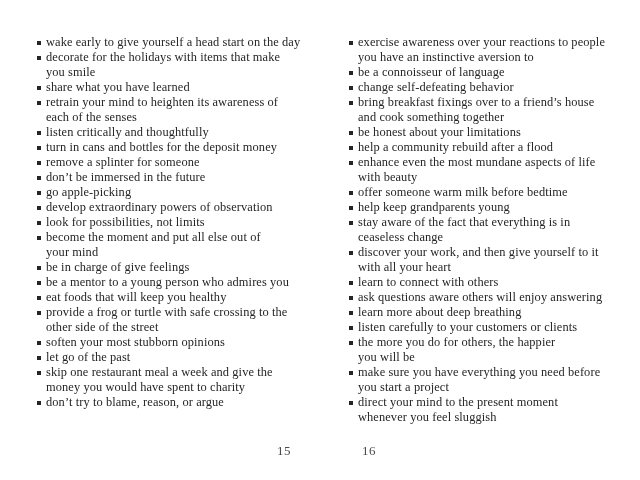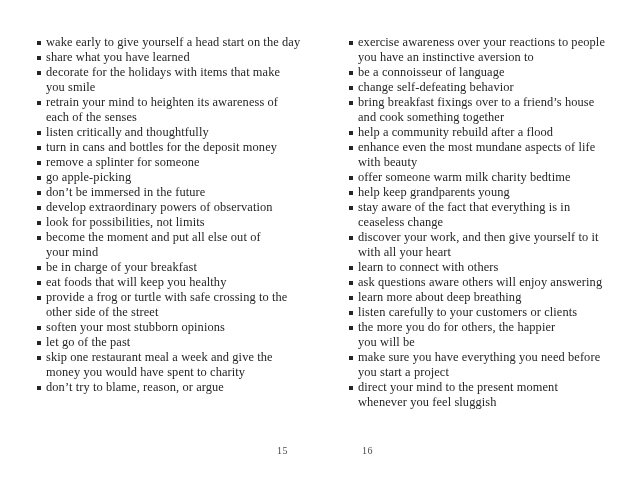--- a/index.html
+++ b/index.html
@@ -41,74 +41,75 @@
     position: absolute;
     left: 0;
     top: 5.5px;
     width: 4px;
     height: 4px;
     background: #252525;
   }
   .folio {
     position: absolute;
     top: 446px;
-    font-size: 10px;
+    font-size: 13px;
     line-height: 10px;
     color: #4a4a4a;
     letter-spacing: 0.5px;
     font-family: "Liberation Serif", "DejaVu Serif", serif;
   }
   .folio.left-page-num  { left: 277px; }
   .folio.right-page-num { left: 362px; }
 </style>
 </head>
 <body>
 
 <div class="page-spread">
 
   <div id="left-list" class="column left">
       <div class="list-item"><span class="bullet"></span><span class="item-text">wake early to give yourself a head start on the day</span></div>
-      <div class="list-item"><span class="bullet"></span><span class="item-text">share what you have learned</span></div>
       <div class="list-item"><span class="bullet"></span><span class="item-text">decorate for the holidays with items that make
 you smile</span></div>
+      <div class="list-item"><span class="bullet"></span><span class="item-text">share what you have learned</span></div>
       <div class="list-item"><span class="bullet"></span><span class="item-text">retrain your mind to heighten its awareness of
 each of the senses</span></div>
       <div class="list-item"><span class="bullet"></span><span class="item-text">listen critically and thoughtfully</span></div>
       <div class="list-item"><span class="bullet"></span><span class="item-text">turn in cans and bottles for the deposit money</span></div>
       <div class="list-item"><span class="bullet"></span><span class="item-text">remove a splinter for someone</span></div>
+      <div class="list-item"><span class="bullet"></span><span class="item-text">don’t be immersed in the future</span></div>
       <div class="list-item"><span class="bullet"></span><span class="item-text">go apple-picking</span></div>
-      <div class="list-item"><span class="bullet"></span><span class="item-text">don’t be immersed in the future</span></div>
       <div class="list-item"><span class="bullet"></span><span class="item-text">develop extraordinary powers of observation</span></div>
       <div class="list-item"><span class="bullet"></span><span class="item-text">look for possibilities, not limits</span></div>
       <div class="list-item"><span class="bullet"></span><span class="item-text">become the moment and put all else out of
 your mind</span></div>
-      <div class="list-item"><span class="bullet"></span><span class="item-text">be in charge of your breakfast</span></div>
+      <div class="list-item"><span class="bullet"></span><span class="item-text">be in charge of give feelings</span></div>
       <div class="list-item"><span class="bullet"></span></div>
-      <div class="list-item"><span class="bullet"></span></div>
+      <div class="list-item"><span class="bullet"></span><span class="item-text">be a mentor to a young person who admires you</span></div>
       <div class="list-item"><span class="bullet"></span><span class="item-text">eat foods that will keep you healthy</span></div>
       <div class="list-item"><span class="bullet"></span><span class="item-text">provide a frog or turtle with safe crossing to the
 other side of the street</span></div>
       <div class="list-item"><span class="bullet"></span><span class="item-text">soften your most stubborn opinions</span></div>
       <div class="list-item"><span class="bullet"></span><span class="item-text">let go of the past</span></div>
       <div class="list-item"><span class="bullet"></span><span class="item-text">skip one restaurant meal a week and give the
 money you would have spent to charity</span></div>
       <div class="list-item"><span class="bullet"></span><span class="item-text">don’t try to blame, reason, or argue</span></div>
     </div>
 
   <div id="right-list" class="column right">
       <div class="list-item"><span class="bullet"></span><span class="item-text">exercise awareness over your reactions to people
 you have an instinctive aversion to</span></div>
       <div class="list-item"><span class="bullet"></span><span class="item-text">be a connoisseur of language</span></div>
       <div class="list-item"><span class="bullet"></span><span class="item-text">change self-defeating behavior</span></div>
       <div class="list-item"><span class="bullet"></span><span class="item-text">bring breakfast fixings over to a friend’s house
 and cook something together</span></div>
+      <div class="list-item"><span class="bullet"></span><span class="item-text">be honest about your limitations</span></div>
       <div class="list-item"><span class="bullet"></span><span class="item-text">help a community rebuild after a flood</span></div>
       <div class="list-item"><span class="bullet"></span><span class="item-text">enhance even the most mundane aspects of life
 with beauty</span></div>
-      <div class="list-item"><span class="bullet"></span><span class="item-text">offer someone warm milk charity bedtime</span></div>
+      <div class="list-item"><span class="bullet"></span><span class="item-text">offer someone warm milk before bedtime</span></div>
       <div class="list-item"><span class="bullet"></span><span class="item-text">help keep grandparents young</span></div>
       <div class="list-item"><span class="bullet"></span><span class="item-text">stay aware of the fact that everything is in
 ceaseless change</span></div>
       <div class="list-item"><span class="bullet"></span><span class="item-text">discover your work, and then give yourself to it
 with all your heart</span></div>
       <div class="list-item"><span class="bullet"></span><span class="item-text">learn to connect with others</span></div>
       <div class="list-item"><span class="bullet"></span><span class="item-text">ask questions aware others will enjoy answering</span></div>
       <div class="list-item"><span class="bullet"></span><span class="item-text">learn more about deep breathing</span></div>
       <div class="list-item"><span class="bullet"></span><span class="item-text">listen carefully to your customers or clients</span></div>
       <div class="list-item"><span class="bullet"></span><span class="item-text">the more you do for others, the happier

